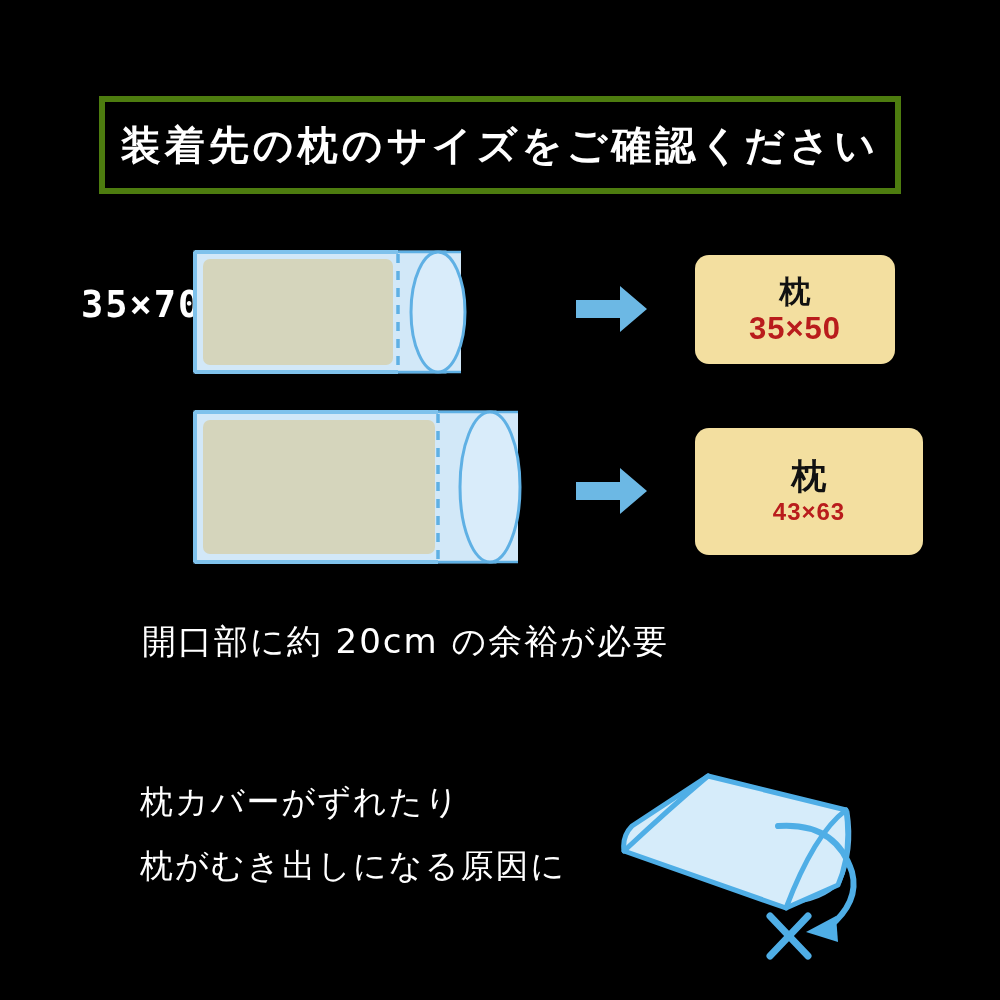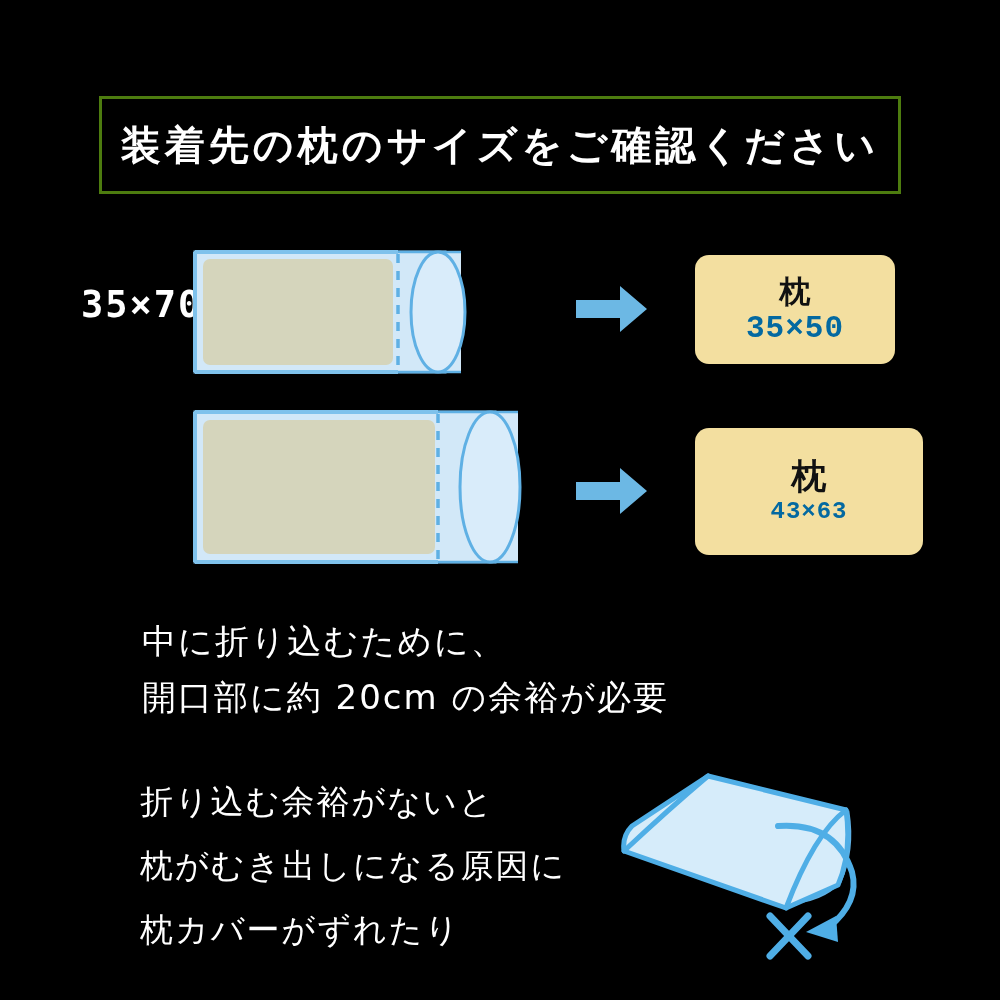--- a/index.html
+++ b/index.html
@@ -8,21 +8,21 @@
     background:#000000;
     font-family:"DejaVu Sans","Liberation Sans",sans-serif;
     overflow:hidden;
     position:relative;
   }
   #stage{position:absolute;left:0;top:0;width:1000px;height:1000px;}
 
   
   .title-box{
     position:absolute;left:99px;top:96px;width:802px;height:98px;
-    border:3px solid #4d7c0f;
+    border:6px solid #4d7c0f;
     box-sizing:border-box;
     display:flex;align-items:center;justify-content:center;
   }
   .title-text{
     color:#ffffff;
     font-size:40px;
     letter-spacing:4px;
     font-weight:600;
     white-space:nowrap;
     font-family:"DejaVu Sans","Liberation Sans",sans-serif;
@@ -57,22 +57,22 @@
     align-items:center;justify-content:center;
     box-sizing:border-box;
   }
   #pillow-box-1{left:695px;top:255px;width:200px;height:109px;}
   #pillow-box-2{left:695px;top:428px;width:228px;height:127px;}
   .pillow-box .pb-title{
     color:#111111;font-weight:700;line-height:1;
     font-family:"DejaVu Sans","Liberation Sans",sans-serif;
   }
   .pillow-box .pb-size{
-    color:#0369a1;font-weight:700;line-height:1;
-    font-family:Liberation Mono, monospace;
+    color:#b91c1c;font-weight:700;line-height:1;
+    font-family:Liberation Sans, sans-serif;
     letter-spacing:1px;
   }
   #pillow-box-1 .pb-title{font-size:31px;margin-bottom:6px;}
   #pillow-box-1 .pb-size{font-size:31px;}
   #pillow-box-2 .pb-title{font-size:35px;margin-bottom:6px;}
   #pillow-box-2 .pb-size{font-size:24px;}
 
   
   .note-block{position:absolute;color:#ffffff;}
   .note-line{
@@ -150,28 +150,26 @@
       <path d="M0 15 L44 15 L44 1 L71 24 L44 47 L44 33 L0 33 Z" fill="#6CB8E4"></path>
     </svg>
   </div>
 
   <div class="pillow-box" id="pillow-box-2">
     <div class="pb-title">枕</div>
     <div class="pb-size">43×63</div>
   </div>
 
   <div class="note-block" id="note-block-upper">
-    <div class="note-line">中に折り込むために、</div>
     <div class="note-line">開口部に約 20cm の余裕が必要</div>
   </div>
 
   <div class="note-block" id="note-block-lower">
-    <div class="note-line">折り込む余裕がないと</div>
+    <div class="note-line">枕カバーがずれたり</div>
     <div class="note-line">枕がむき出しになる原因に</div>
-    <div class="note-line">枕カバーがずれたり</div>
   </div>
 
   <div id="pillow-illustration">
     <svg width="330" height="230" viewBox="0 0 330 230" xmlns="http://www.w3.org/2000/svg">
 
       <path d="M186 62 L248 62 Q254 100 240 132 Q220 152 190 152 Q178 108 186 62 Z" fill="#FAD98A" stroke="#5FB0E4" stroke-width="3"></path>
 
       <path d="M108 26 L246 60 Q252 102 238 135 L186 158 L24 101 Q22 86 32 76 Z" fill="#D6ECFA" stroke="#4FAEE6" stroke-width="5" stroke-linejoin="round"></path>
 
       <path d="M108 26 Q70 58 24 101" fill="none" stroke="#4FAEE6" stroke-width="5" stroke-linecap="round"></path>

